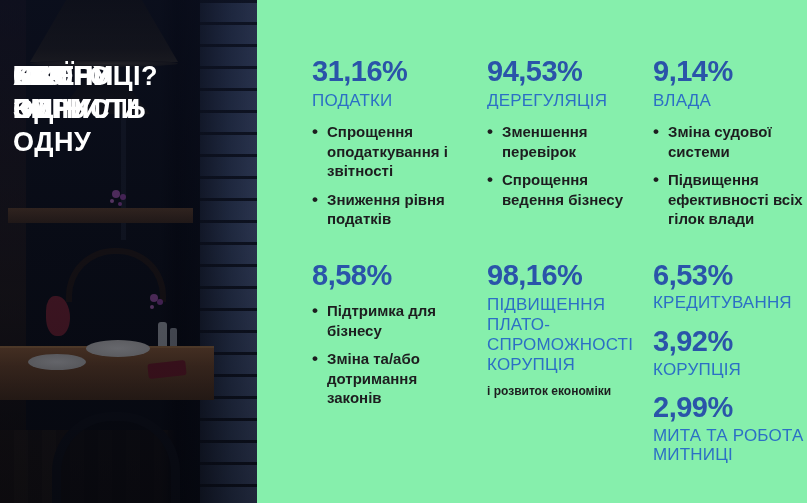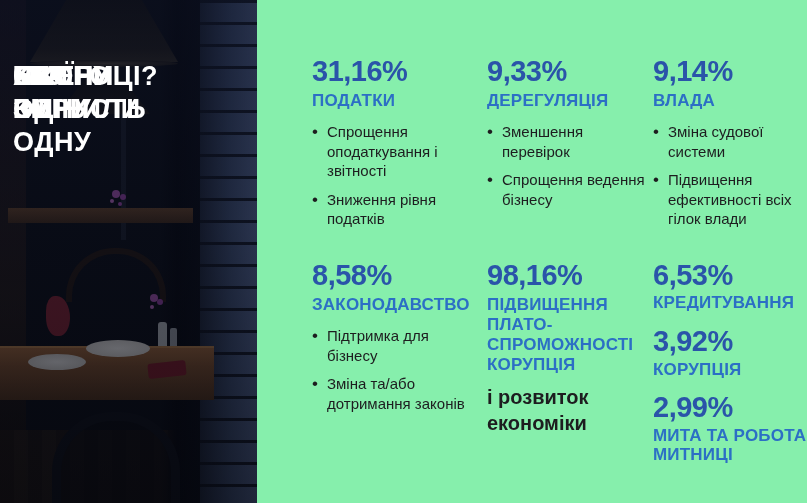--- a/index.html
+++ b/index.html
@@ -136,49 +136,49 @@
   .stat .pct {
     color: #2a54a9;
     font-size: 29px;
     font-weight: bold;
     letter-spacing: -.5px;
     line-height: 1.05;
   }
   .stat .cat {
     color: #2c6fc5;
     font-size: 17px;
-    font-weight: bold;
+    font-weight: normal;
     line-height: 1.16;
     letter-spacing: .2px;
     margin-top: 5px;
   }
   .stat ul {
     list-style: none;
     margin-top: 11px;
   }
   .stat li {
     position: relative;
     padding-left: 15px;
     color: #1d1d1f;
     font-size: 15px;
-    font-weight: normal;
+    font-weight: bold;
     line-height: 1.3;
     margin-bottom: 9px;
   }
   .stat li::before {
     content: "\2022";
     position: absolute;
     left: 0; top: -1px;
     color: #1d1d1f;
     font-size: 17px;
   }
   .stat .note {
     margin-top: 10px;
     color: #1d1d1f;
-    font-size: 20px;
+    font-size: 12px;
     font-weight: bold;
     line-height: 1.3;
   }
   .ministat { margin-bottom: 13px; }
   .ministat .cat { margin-top: 3px; }
 
   .c1 { left: 312px; }
   .c2 { left: 487px; }
   .c3 { left: 653px; }
   .r1 { top: 56px; }
@@ -226,40 +226,39 @@
   <div class="stat c1 r1">
     <div class="pct">31,16%</div>
     <div class="cat">ПОДАТКИ</div>
     <ul>
       <li>Спрощення оподаткування і звітності</li>
       <li>Зниження рівня податків</li>
     </ul>
   </div>
 
   <div class="stat c2 r1">
-    <div class="pct">9,33%</div>
+    <div class="pct">94,53%</div>
     <div class="cat">ДЕРЕГУЛЯЦІЯ</div>
     <ul>
       <li>Зменшення перевірок</li>
       <li>Спрощення ведення бізнесу</li>
     </ul>
   </div>
 
   <div class="stat c3 r1">
     <div class="pct">9,14%</div>
     <div class="cat">ВЛАДА</div>
     <ul>
       <li>Зміна судової системи</li>
       <li>Підвищення ефективності всіх гілок влади</li>
     </ul>
   </div>
 
   <div class="stat c1 r2">
     <div class="pct">8,58%</div>
-    <div class="cat">ЗАКОНОДАВСТВО</div>
     <ul>
       <li>Підтримка для бізнесу</li>
       <li>Зміна та/або дотримання законів</li>
     </ul>
   </div>
 
   <div class="stat c2 r2">
     <div class="pct">98,16%</div>
     <div class="cat">ПІДВИЩЕННЯ ПЛАТО-СПРОМОЖНОСТІ КОРУПЦІЯ</div>
     <div class="note">і розвиток економіки</div>

